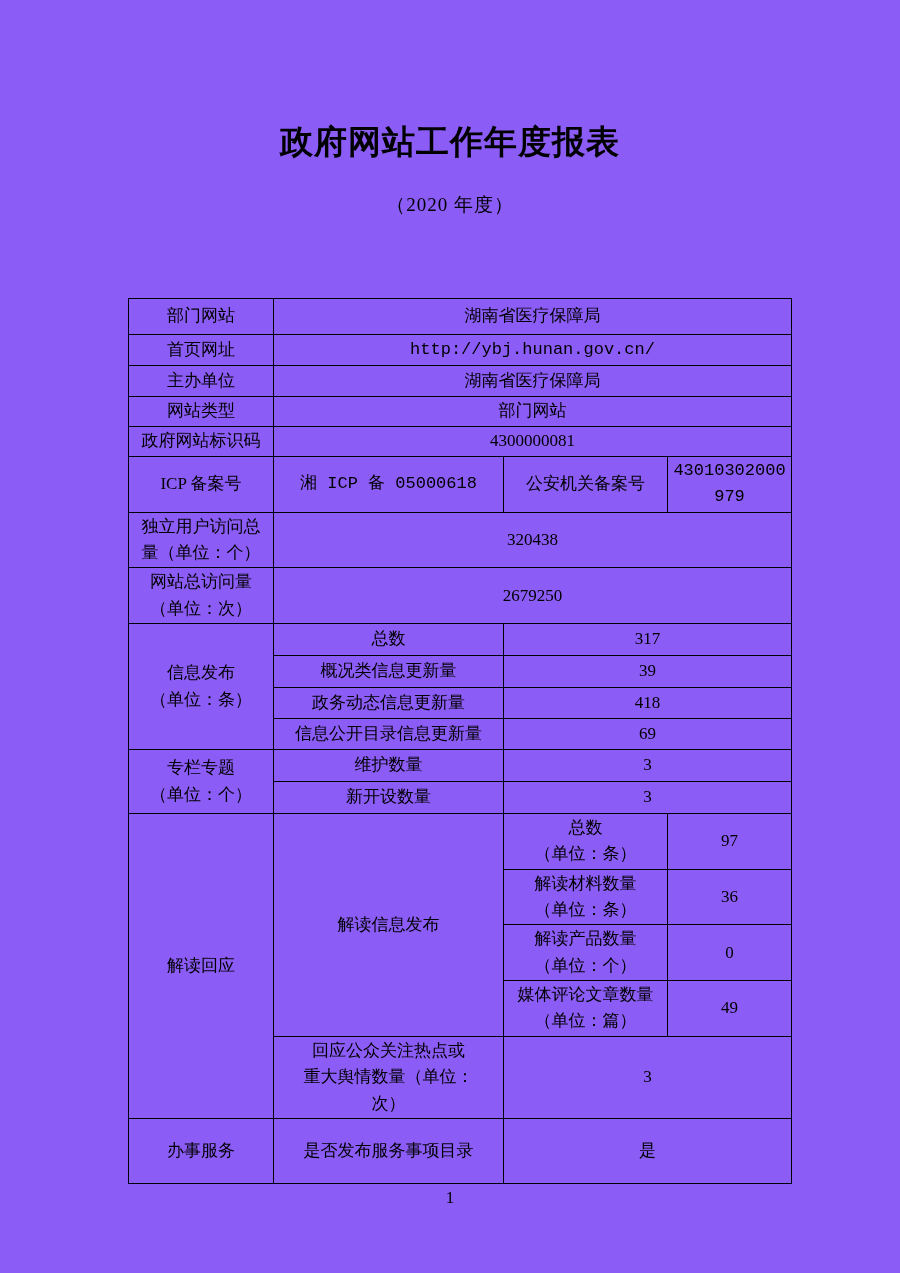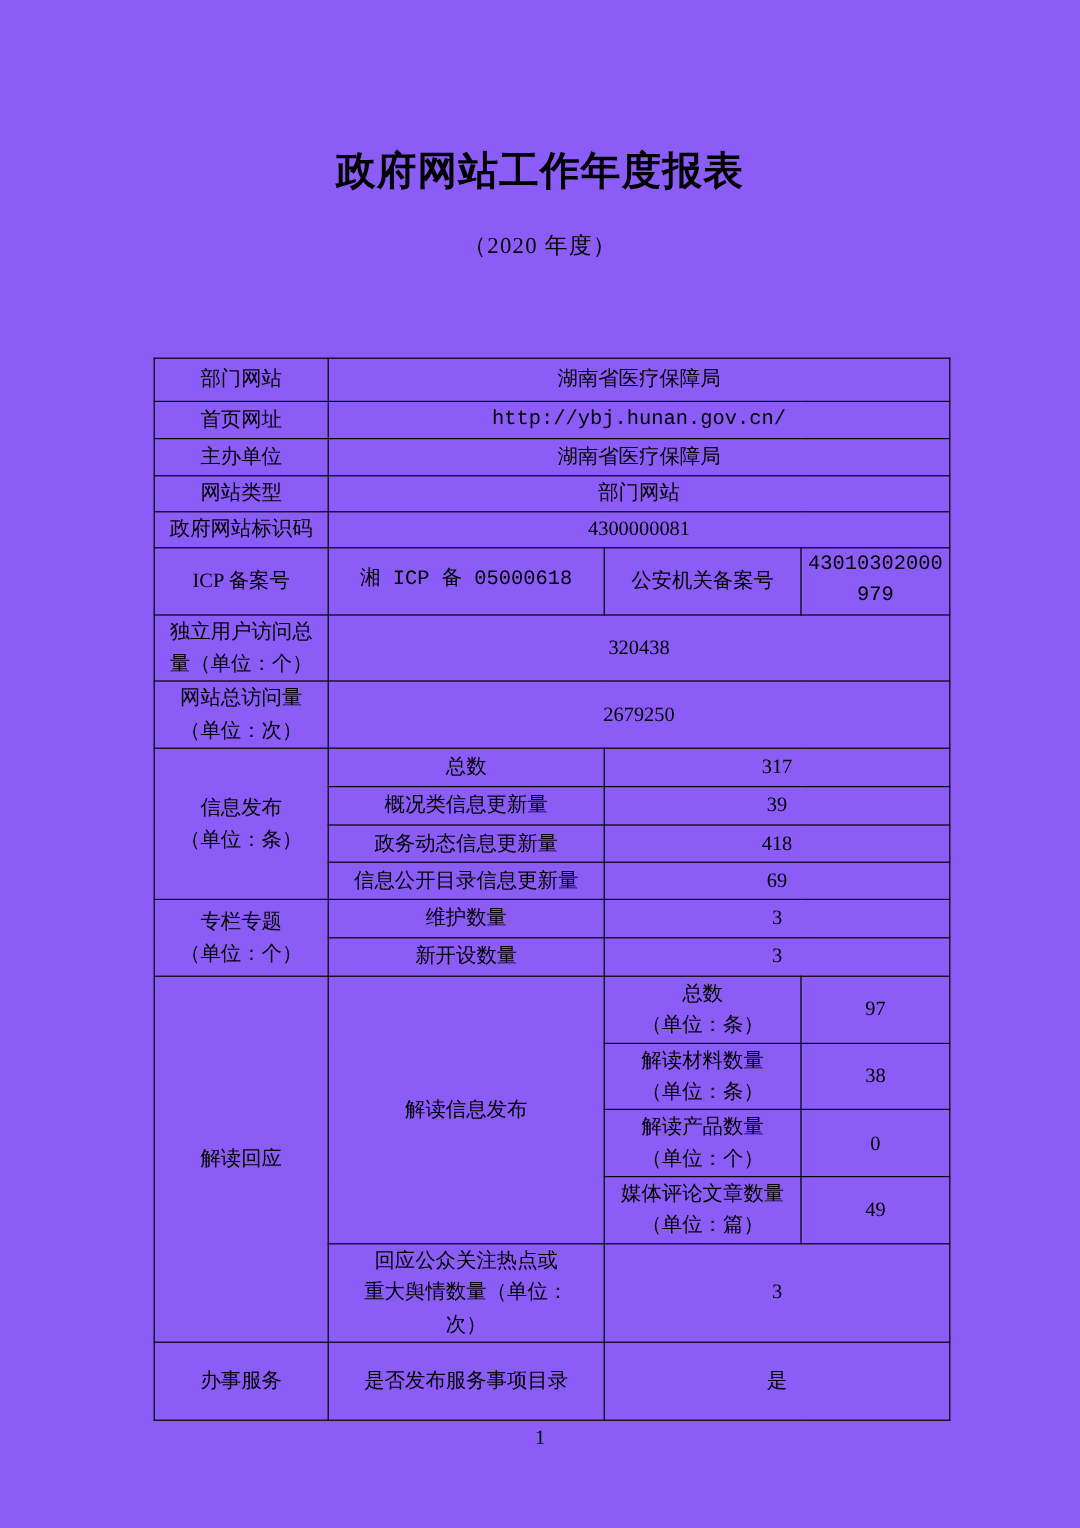--- a/index.html
+++ b/index.html
@@ -160,21 +160,21 @@
       <tr style="height:47px">
         <td rowspan="5">解读回应</td>
         <td rowspan="4">解读信息发布</td>
         <td>总数
 （单位：条）</td>
         <td>97</td>
       </tr>
       <tr style="height:53px">
         <td>解读材料数量
 （单位：条）</td>
-        <td>38</td>
+        <td>36</td>
       </tr>
       <tr style="height:52px">
         <td>解读产品数量
 （单位：个）</td>
         <td>0</td>
       </tr>
       <tr style="height:49px">
         <td>媒体评论文章数量
 （单位：篇）</td>
         <td>49</td>

